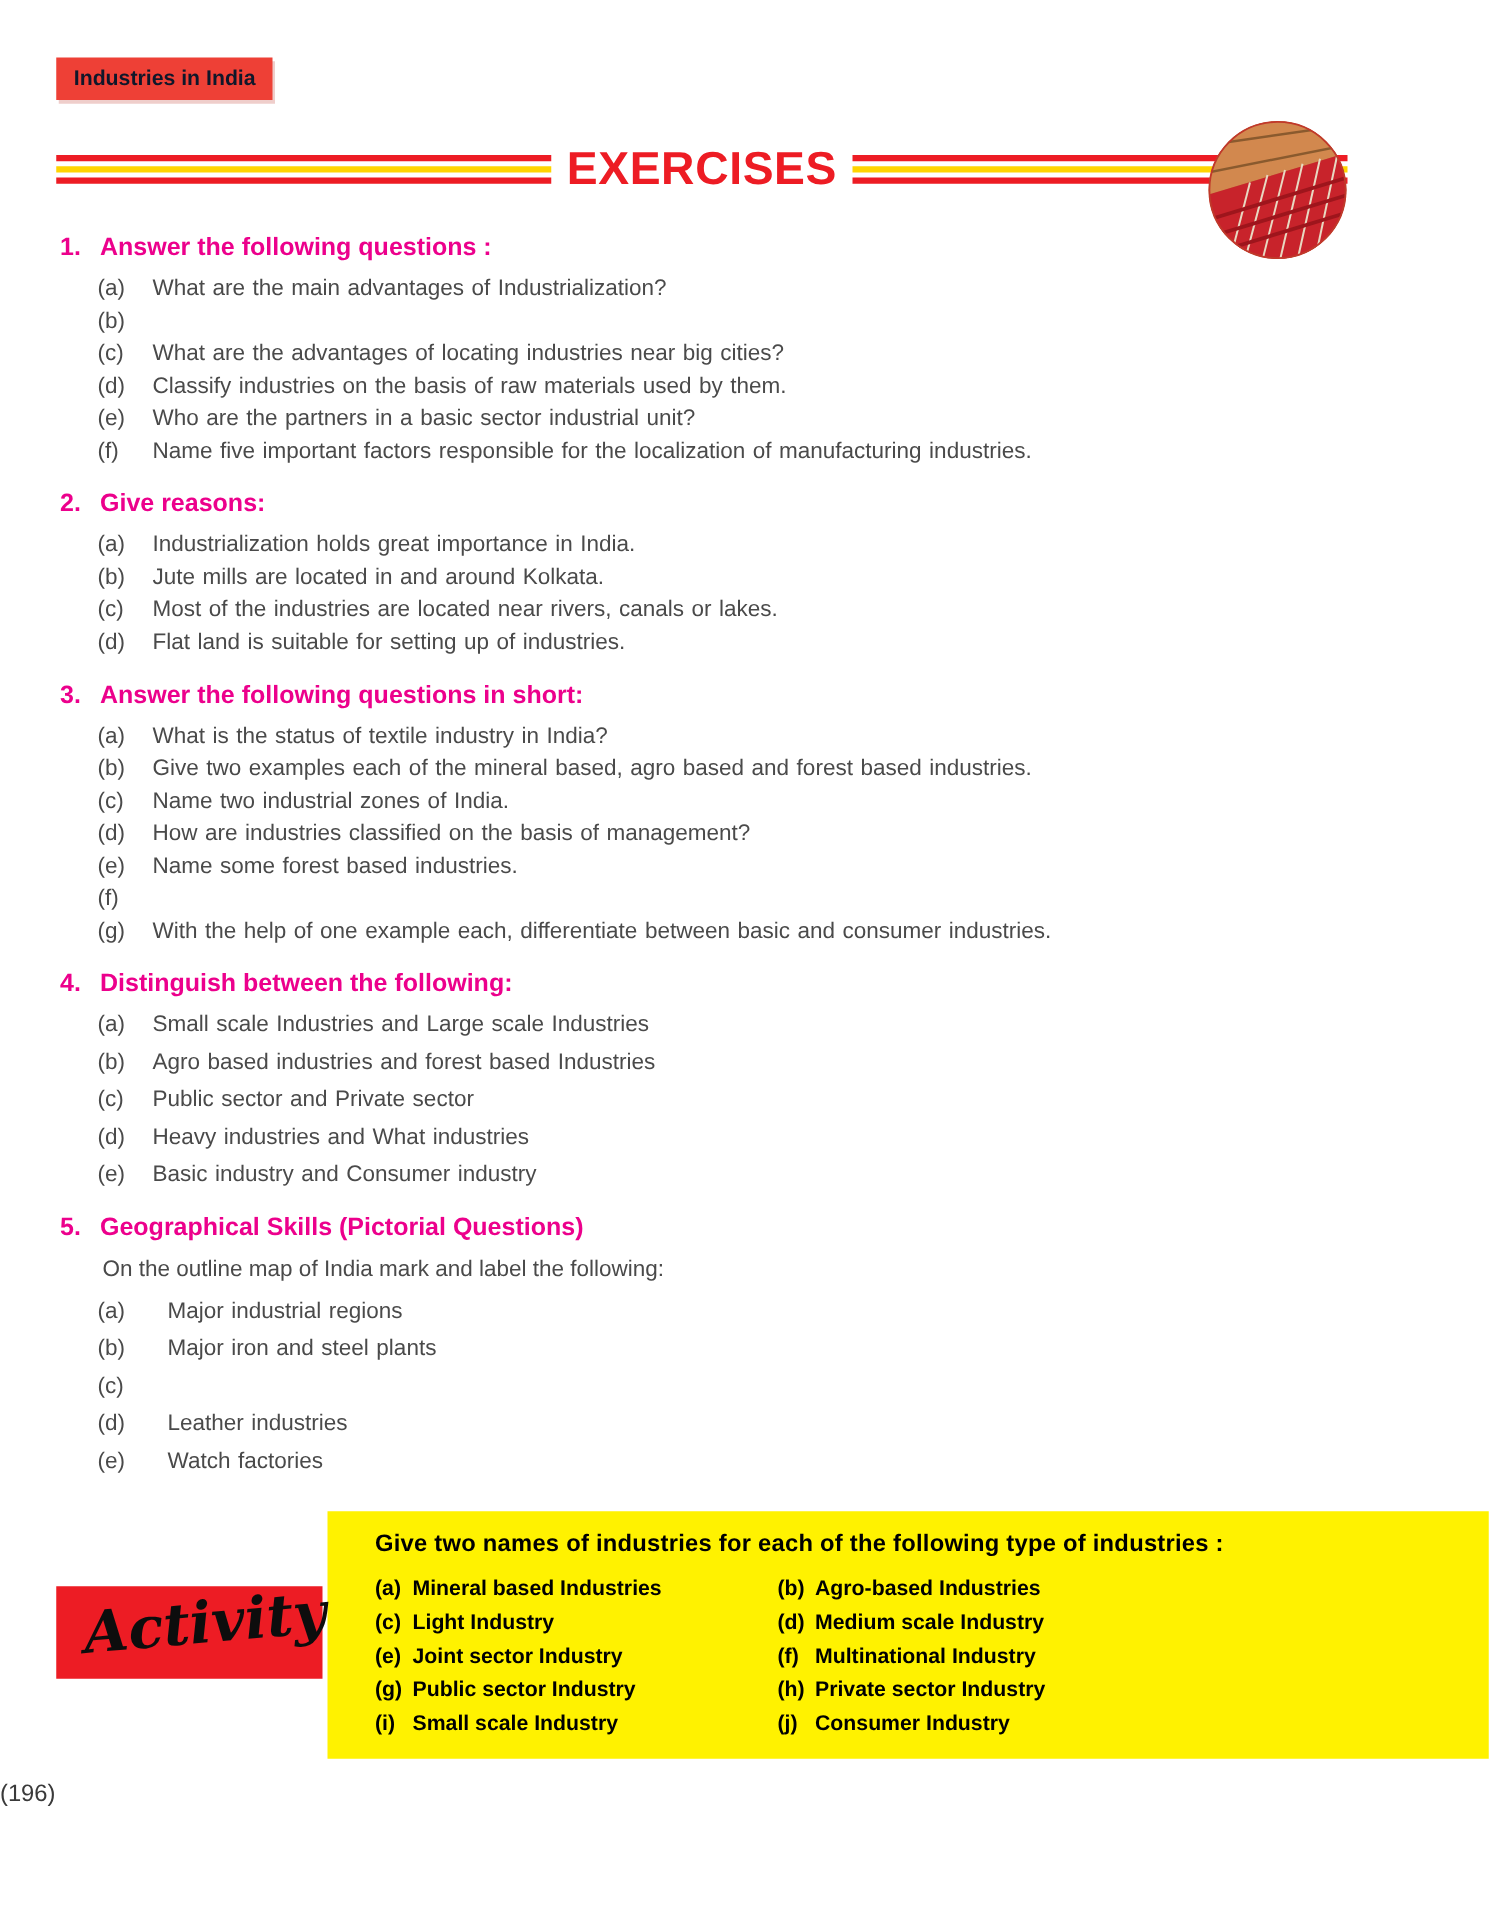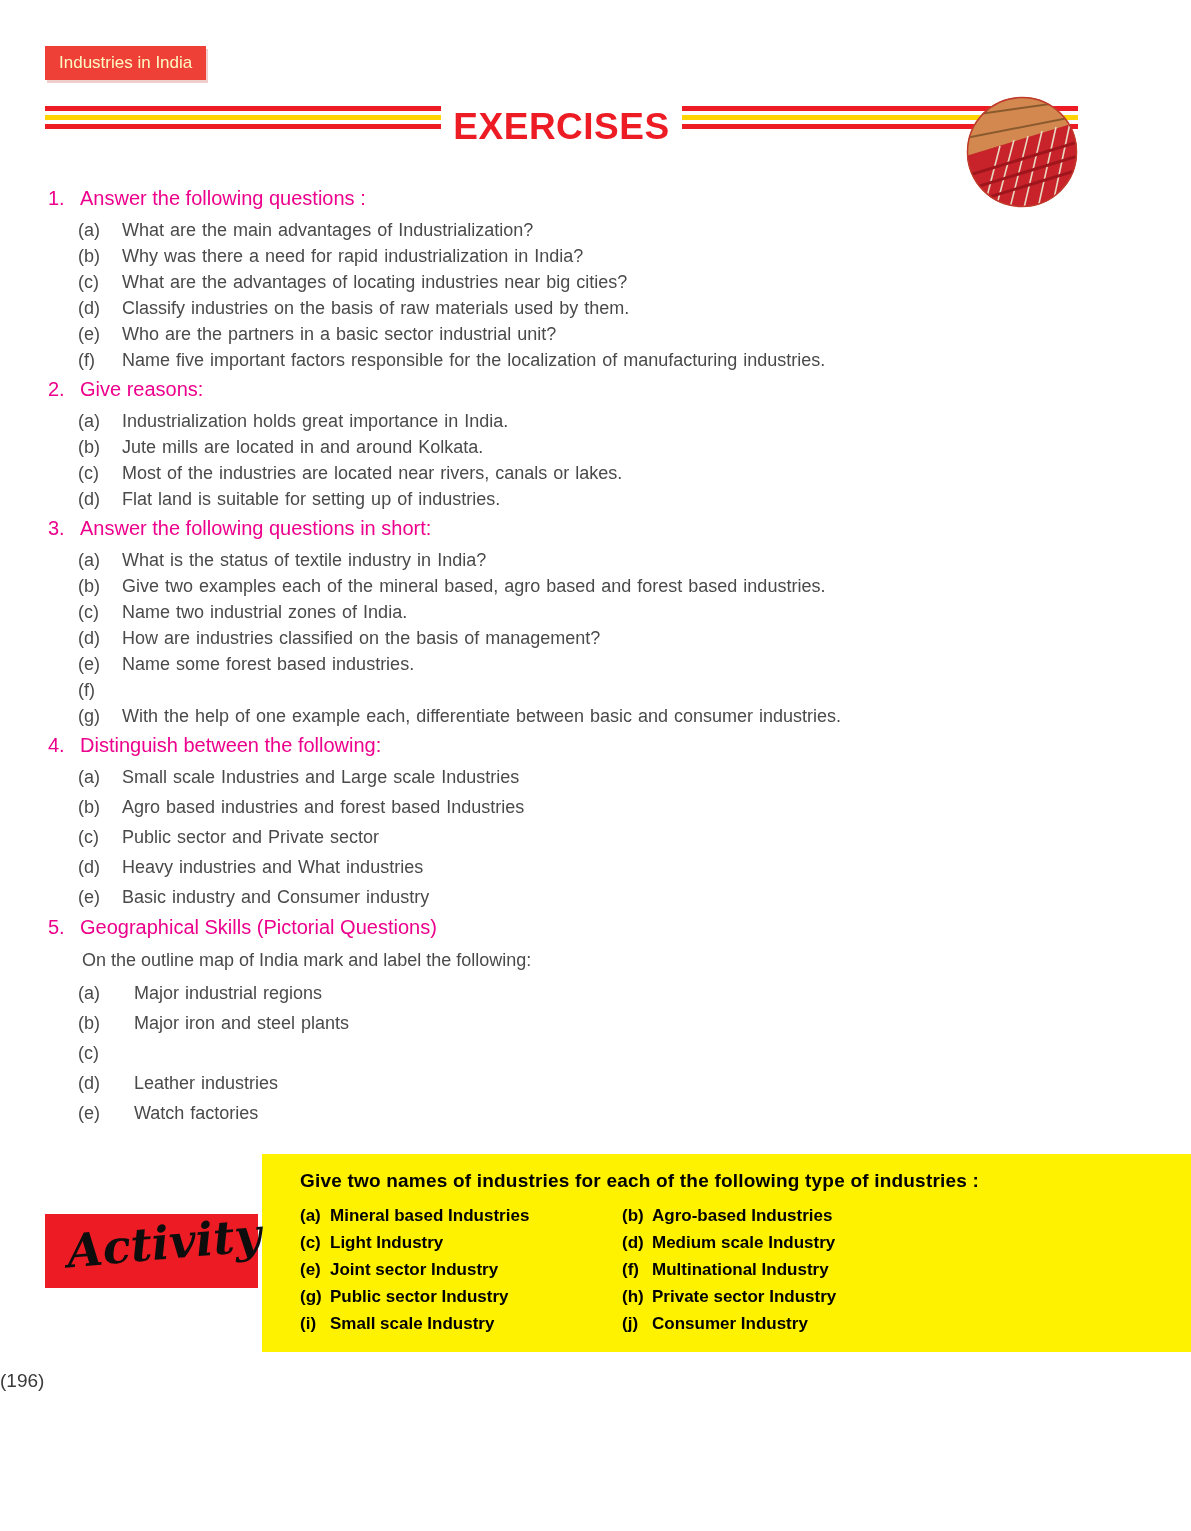--- a/index.html
+++ b/index.html
@@ -4,33 +4,33 @@
 <style>
   :root{
     --badge-red:#ee4036; --title-red:#ed1c24; --stripe-yellow:#ffd400;
     --heading-magenta:#ec008c; --body-text:#4a4a4a;
     --activity-yellow:#fff200; --activity-red:#ed1c24;
   }
   *{box-sizing:border-box}
   html,body{margin:0;padding:0}
   body{width:1191px;height:1531px;background:#fff;font-family:"Liberation Sans",sans-serif;position:relative;overflow:hidden}
 
-  .badge{display:inline-block;margin:46px 0 0 45px;background:var(--badge-red);color:#fef9c3;font-weight:normal;font-size:17px;line-height:1;padding:8px 14px 9px;box-shadow:2px 3px 0 rgba(180,30,20,.22)}
-
-  .exercises-header{display:flex;margin:26px 113px 0 45px;height:58px}
+  .badge{display:inline-block;margin:46px 0 0 45px;background:var(--badge-red);color:#0f172a;font-weight:bold;font-size:17px;line-height:1;padding:8px 14px 9px;box-shadow:2px 3px 0 rgba(180,30,20,.22)}
+
+  .exercises-header{display:flex;align-items:center;margin:26px 113px 0 45px;height:58px}
   .stripes{display:flex;flex-direction:column;gap:4px;flex:1 1 auto}
   .stripes .bar{height:5px}
   .bar.red{background:var(--title-red)}
   .bar.yellow{background:var(--stripe-yellow)}
   .ex-title{font-size:37px;font-weight:bold;color:var(--title-red);letter-spacing:.5px;margin:0 12px;white-space:nowrap}
 
   .loom-circle{position:absolute;top:96px;left:966px;width:112px;height:112px}
 
   .content{margin:22px 48px 0;color:var(--body-text)}
-  .sec-head{color:var(--heading-magenta);font-weight:normal;font-size:20px;margin:4px 0 8px;line-height:24px}
+  .sec-head{color:var(--heading-magenta);font-weight:bold;font-size:20px;margin:18px 0 8px;line-height:24px}
   .sec-num{display:inline-block;width:32px}
   .items{margin-left:30px}
   .item{display:flex;font-size:18px;line-height:25px;margin-bottom:1px;word-spacing:1px}
   .roomy .item{margin-bottom:5px}
   .letter{flex:0 0 44px}
   .text{flex:1 1 auto;max-width:880px}
   .narrow .text{max-width:715px;text-align:justify}
   .sec-intro{margin:0 0 8px 34px;font-size:18px;line-height:26px}
   .sec-5 .letter{flex-basis:56px}
 
@@ -104,21 +104,20 @@
   <div class="content">
       <section class="qsection sec-1 narrow">
         <div class="sec-head"><span class="sec-num">1.</span><span class="sec-title">Answer the following questions :</span></div>
         <div class="items">
           <div class="item">
             <span class="letter">(a)</span>
             <span class="text">What are the main advantages of Industrialization?</span>
           </div>
           <div class="item">
             <span class="letter">(b)</span>
-            <span class="text">Why was there a need for rapid industrialization in India?</span>
           </div>
           <div class="item">
             <span class="letter">(c)</span>
             <span class="text">What are the advantages of locating industries near big cities?</span>
           </div>
           <div class="item">
             <span class="letter">(d)</span>
             <span class="text">Classify industries on the basis of raw materials used by them.</span>
           </div>
           <div class="item">

